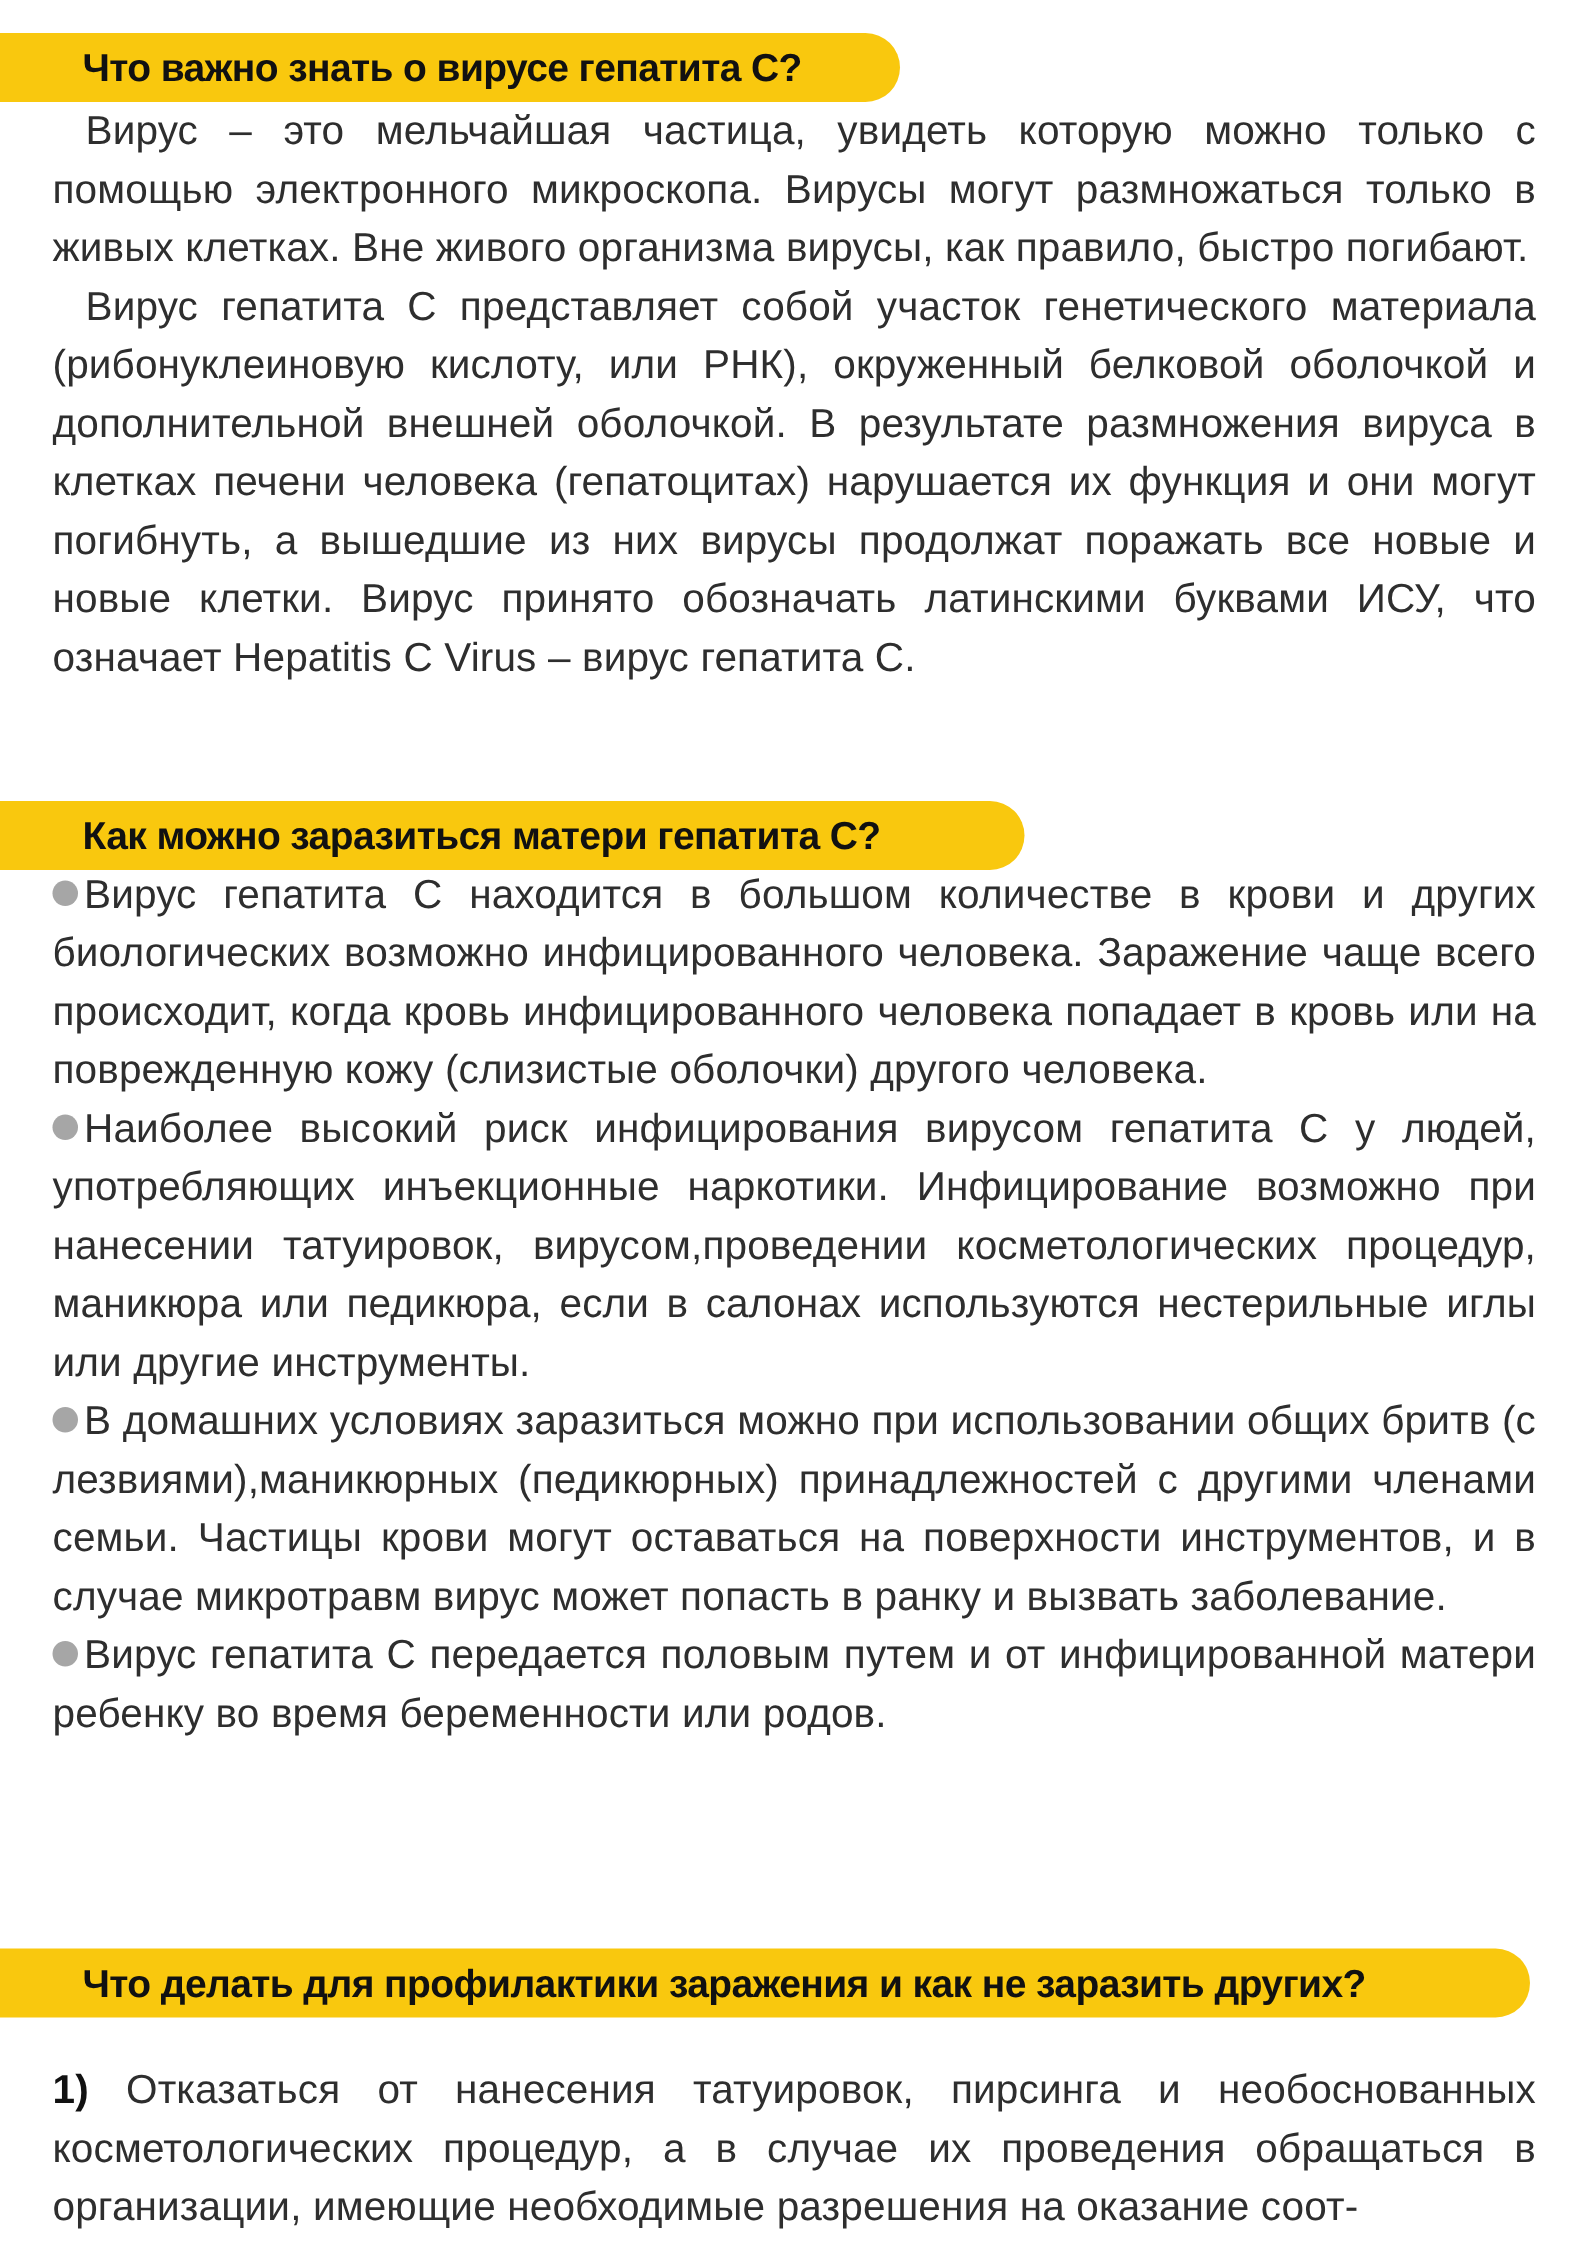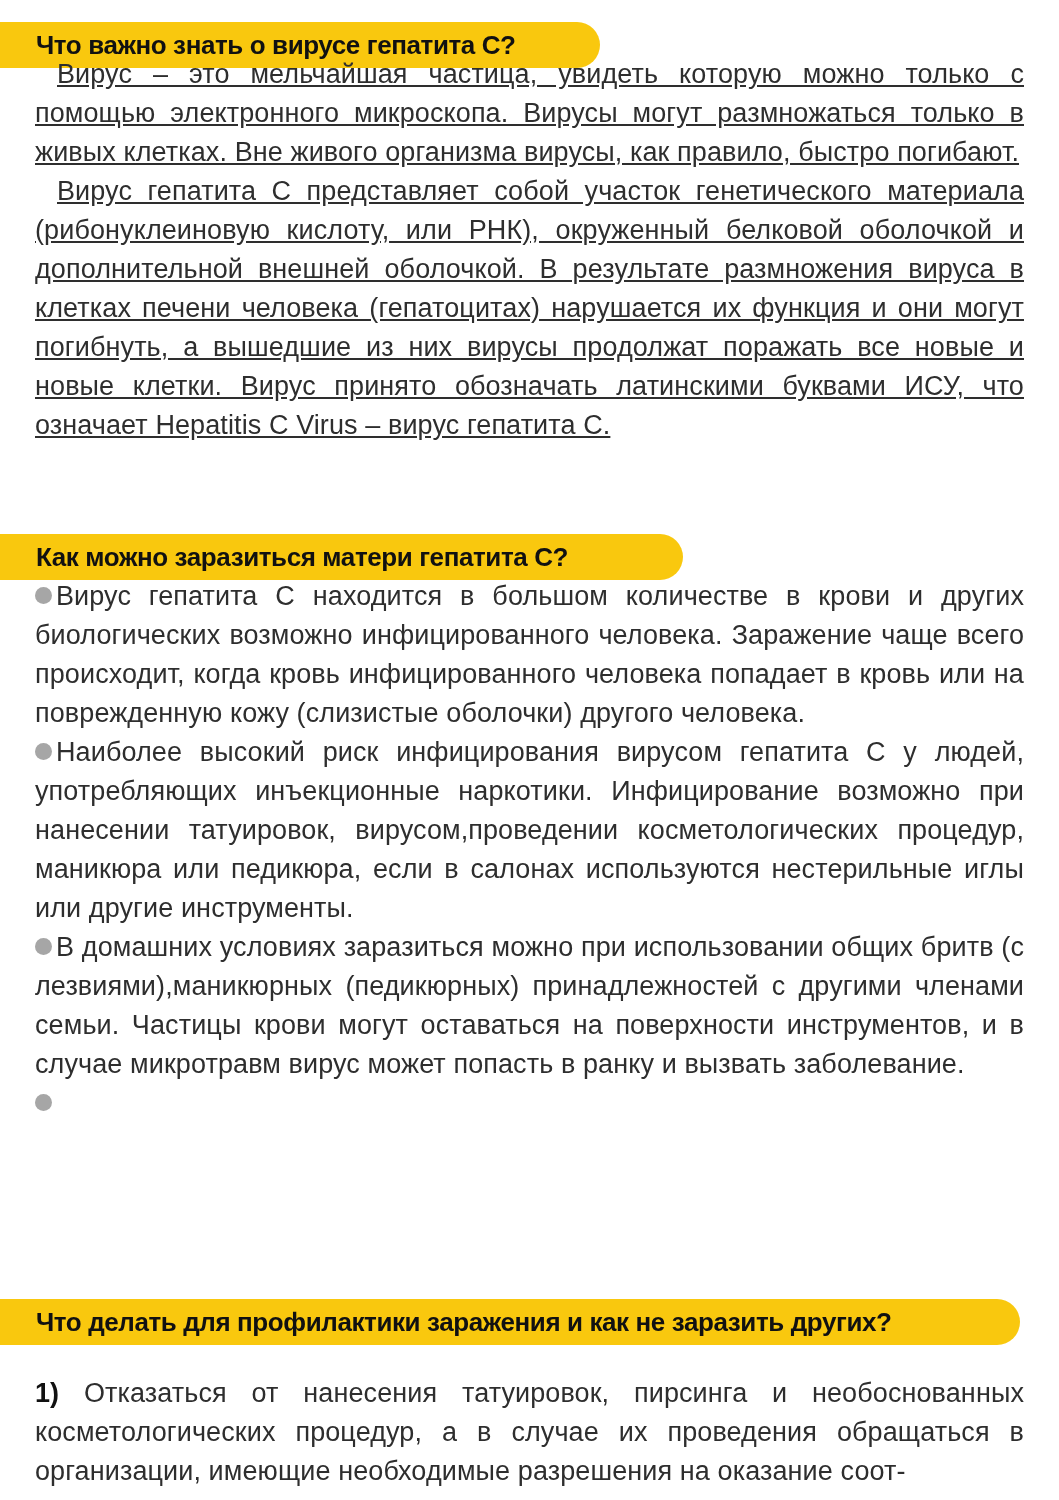--- a/index.html
+++ b/index.html
@@ -15,21 +15,21 @@
       font-family: "Liberation Sans", "DejaVu Sans", sans-serif;
       color: #2b2b2b;
     }
     .header {
       position: absolute;
       left: 0;
       height: 46px;
       background: #f9c80e;
       border-radius: 0 23px 23px 0;
       box-sizing: border-box;
-      padding-left: 36px;
+      padding-left: 55px;
       line-height: 46px;
       font-weight: bold;
       font-size: 26px;
       color: #111111;
       letter-spacing: -0.4px;
       white-space: nowrap;
     }
     .text-block {
       position: absolute;
       left: 35px;
@@ -60,39 +60,39 @@
     .num {
       font-weight: bold;
       color: #111111;
     }
   </style>
 </head>
 <body>
 
 <div class="header" style="top:22px; width:600px;">Что важно знать о вирусе гепатита С?</div>
 
-<div class="text-block" style="top:55px;text-decoration:underline;">
+<div class="text-block" style="top:68px;">
   <p class="para">Вирус – это мельчайшая частица, увидеть которую можно только с помощью электронного микроскопа. Вирусы могут размножаться только в живых клетках. Вне живого организма вирусы, как правило, быстро погибают.</p>
   <p class="para">Вирус гепатита С представляет собой участок генетического материала (рибонуклеиновую кислоту, или РНК), окруженный белковой оболочкой и дополнительной внешней оболочкой. В результате размножения вируса в клетках печени человека (гепатоцитах) нарушается их функция и они могут погибнуть, а вышедшие из них вирусы продолжат поражать все новые и новые клетки. Вирус принято обозначать латинскими буквами ИСУ, что означает Hepatitis C Virus – вирус гепатита С.</p>
 </div>
 
 <div class="header" style="top:534px; width:683px;">Как можно заразиться матери гепатита С?</div>
 
 <div class="text-block" style="top:577px;">
   <p class="bullet-para">
     <span class="bullet"></span><span>Вирус гепатита С находится в большом количестве в крови и других биологических возможно инфицированного человека. Заражение чаще всего происходит, когда кровь инфицированного человека попадает в кровь или на поврежденную кожу (слизистые оболочки) другого человека.</span>
   </p>
   <p class="bullet-para">
     <span class="bullet"></span><span>Наиболее высокий риск инфицирования вирусом гепатита С у людей, употребляющих инъекционные наркотики. Инфицирование возможно при нанесении татуировок, вирусом,проведении косметологических процедур, маникюра или педикюра, если в салонах используются нестерильные иглы или другие инструменты.</span>
   </p>
   <p class="bullet-para">
     <span class="bullet"></span><span>В домашних условиях заразиться можно при использовании общих бритв (с лезвиями),маникюрных (педикюрных) принадлежностей с другими членами семьи. Частицы крови могут оставаться на поверхности инструментов, и в случае микротравм вирус может попасть в ранку и вызвать заболевание.</span>
   </p>
   <p class="bullet-para">
-    <span class="bullet"></span>
+    <span class="bullet"></span><span>Вирус гепатита С передается половым путем и от инфицированной матери ребенку во время беременности или родов.</span>
   </p>
 </div>
 
 <div class="header" style="top:1299px; width:1020px;">Что делать для профилактики заражения и как не заразить других?</div>
 
 <div class="text-block" style="top:1347px;margin-top:27px;">
   <p class="bullet-para">
     <span class="num">1)</span>
     <span>Отказаться от нанесения татуировок, пирсинга и необоснованных косметологических процедур, а в случае их проведения обращаться в организации, имеющие необходимые разрешения на оказание соот-</span>
   </p>

